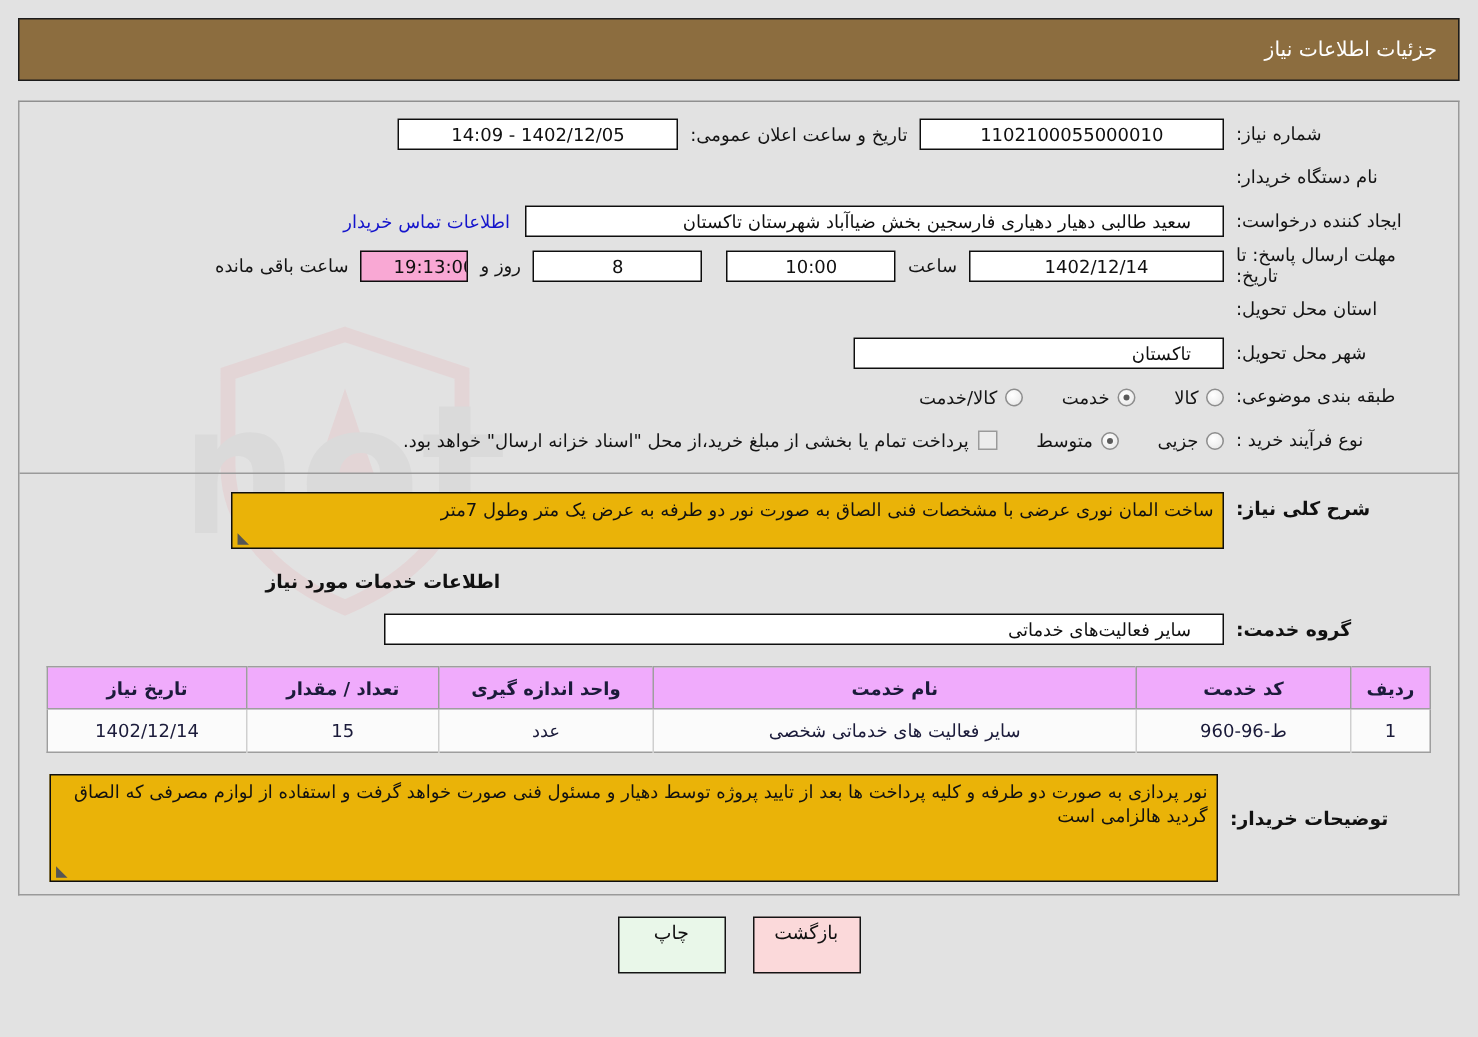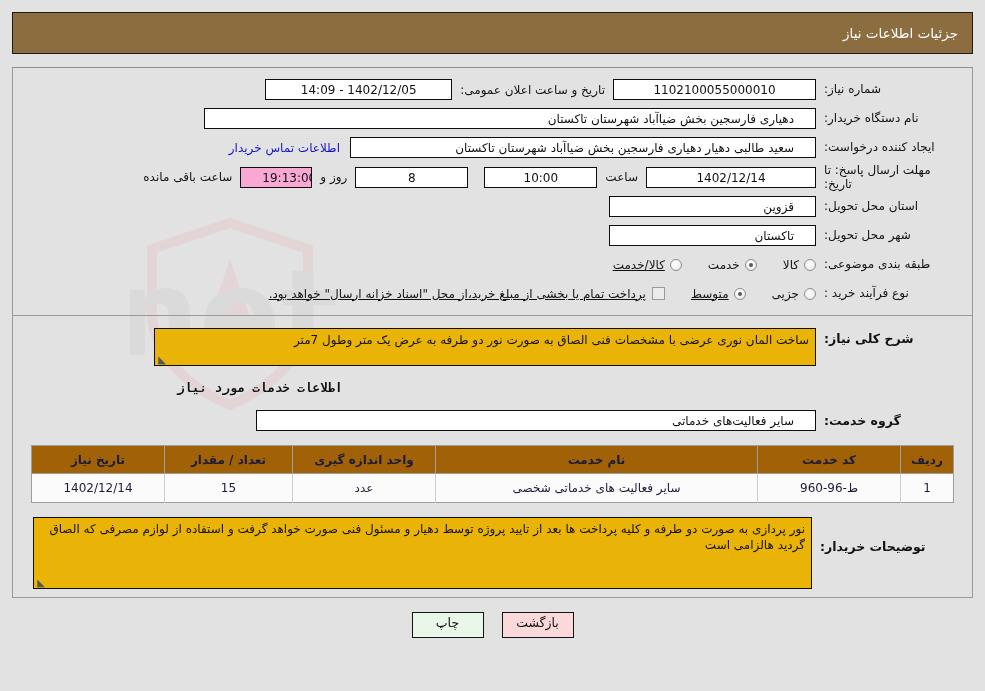--- a/index.html
+++ b/index.html
@@ -120,21 +120,21 @@
 
   .w-need-no   { width: 203px; }
   .w-announce  { width: 187px; }
   .w-org       { width: 612px; }
   .w-creator   { width: 466px; }
   .w-date      { width: 170px; }
   .w-time      { width: 113px; }
   .w-days      { width: 113px; }
   .w-remain    { width: 72px; }
   .w-province  { width: 207px; }
-  .w-city      { width: 207px; }
+  .w-city      { width: 247px; }
   .w-servgroup { width: 560px; }
 
   .midlbl {
     font-size: 12px;
     padding: 0 8px;
     white-space: nowrap;
     color: #141414;
   }
   .link {
     color: #1414cc;
@@ -145,21 +145,21 @@
   }
 
   
   .radio-set { display: flex; align-items: center; }
   .radio-item {
     display: flex;
     align-items: center;
     margin-left: 26px;
     white-space: nowrap;
   }
-  .radio-item:last-child { margin-left: 0; text-decoration: underline; }
+  .radio-item:last-child { margin-left: 0; }
   .radio {
     width: 12px; height: 12px;
     border-radius: 50%;
     border: 1px solid #8d8d8d;
     background: radial-gradient(circle at 38% 34%, #ffffff 0%, #f2f2f2 52%, #e2e2e2 100%);
     box-sizing: border-box;
     margin-left: 5px;
     position: relative;
     flex: 0 0 12px;
   }
@@ -221,21 +221,20 @@
   }
   .ta.big { height: 72px; }
 
   .subheading {
     font-weight: bold;
     font-size: 12.5px;
     margin: 14px 0 14px 0;
     padding-left: 154px;
     text-align: left;
     color: #111;
-    font-family: Liberation Mono, monospace;
   }
 
   .servgroup-row { display: flex; align-items: center; }
   .servgroup-label {
     width: 146px;
     flex: 0 0 146px;
     text-align: left;
     padding-left: 8px;
     font-weight: bold;
     font-size: 12.5px;
@@ -244,21 +243,21 @@
 
   
   .tbl-wrap { margin: 14px 8px 0 8px; }
   table.grid {
     border-collapse: collapse;
     width: 100%;
     background: #fff;
     border: 1px solid #9e9e9e;
   }
   table.grid th {
-    background: #a16207;
+    background: #f0abfc;
     color: #1b1b3a;
     font-size: 12px;
     font-weight: bold;
     height: 27px;
     border-left: 1px solid #9e9e9e;
     border-bottom: 1px solid #9e9e9e;
     padding: 0 6px;
     white-space: nowrap;
   }
   table.grid th:last-child { border-left: none; }
@@ -295,21 +294,21 @@
   
   .btn-row {
     display: flex;
     justify-content: center;
     align-items: center;
     gap: 18px;
     margin-top: 14px;
   }
   .btn {
     border: 1px solid #141414;
-    height: 26px;
+    height: 38px;
     min-width: 72px;
     font-size: 12.5px;
     line-height: 20px;
     text-align: center;
     box-sizing: border-box;
     padding: 0 10px;
     cursor: pointer;
     font-family: "DejaVu Sans", "Liberation Sans", sans-serif;
     color: #111;
   }
@@ -346,23 +345,20 @@
         <div class="flabel">شماره نیاز:</div>
         <div class="fval">
           <div class="inp w-need-no ltr">1102100055000010</div>
           <span class="midlbl">تاریخ و ساعت اعلان عمومی:</span>
           <div class="inp w-announce ltr">14:09 - 1402/12/05</div>
         </div>
       </div>
 
       <div class="frow">
         <div class="flabel">نام دستگاه خریدار:</div>
-        <div class="fval">
-          <div class="inp w-org rt">دهیاری فارسجین بخش ضیاآباد شهرستان تاکستان</div>
-        </div>
       </div>
 
       <div class="frow">
         <div class="flabel">ایجاد کننده درخواست:</div>
         <div class="fval">
           <div class="inp w-creator rt">سعید طالبی دهیار دهیاری فارسجین بخش ضیاآباد شهرستان تاکستان</div>
           <span class="link">اطلاعات تماس خریدار</span>
         </div>
       </div>
 
@@ -375,23 +371,20 @@
           <span class="midlbl" style="padding:0 8px 0 8px;"></span>
           <div class="inp w-days ltr">8</div>
           <span class="midlbl">روز و</span>
           <div class="inp w-remain ltr yellow">19:13:00</div>
           <span class="midlbl">ساعت باقی مانده</span>
         </div>
       </div>
 
       <div class="frow">
         <div class="flabel">استان محل تحویل:</div>
-        <div class="fval">
-          <div class="inp w-province rt">قزوین</div>
-        </div>
       </div>
 
       <div class="frow">
         <div class="flabel">شهر محل تحویل:</div>
         <div class="fval">
           <div class="inp w-city rt">تاکستان</div>
         </div>
       </div>
 
       <div class="frow">

